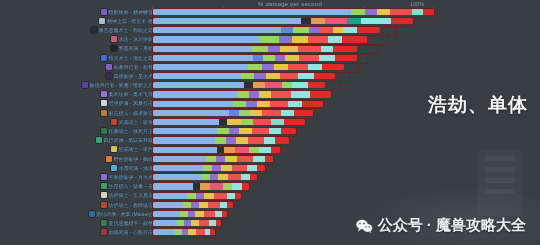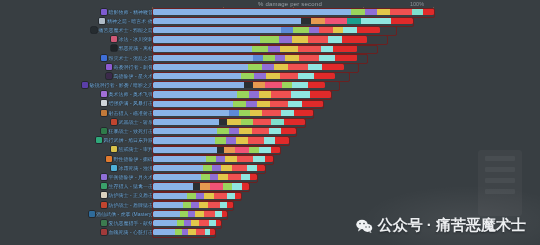--- a/index.html
+++ b/index.html
@@ -504,30 +504,31 @@
       </div>
     </div>
 
   <div class="faint-panel">
       <b></b>
       <b></b>
       <b></b>
       <b></b>
     </div>
 
+  <div class="big-note">浩劫、单体</div>
 
   <div class="wm-glow"></div>
   <div class="watermark">
     <span class="wechat">
       <svg viewBox="0 0 34 28" width="17" height="14">
         <ellipse cx="12" cy="11" rx="11.5" ry="9.5" fill="#f0f2f4"></ellipse>
         <polygon points="6,18 4,25 10,21" fill="#f0f2f4"></polygon>
         <circle cx="8" cy="9" r="1.7" fill="#3a4045"></circle>
         <circle cx="16" cy="9" r="1.7" fill="#3a4045"></circle>
         <ellipse cx="23" cy="18" rx="9.5" ry="7.8" fill="#f0f2f4"></ellipse>
         <polygon points="29,24 31,28 26,26" fill="#f0f2f4"></polygon>
         <circle cx="20" cy="16" r="1.4" fill="#3a4045"></circle>
         <circle cx="26.5" cy="16" r="1.4" fill="#3a4045"></circle>
       </svg>
     </span>
-    <span>公众号 · 痛苦恶魔术士</span>
+    <span>公众号 · 魔兽攻略大全</span>
   </div>
 </div>
 
 </body></html>

